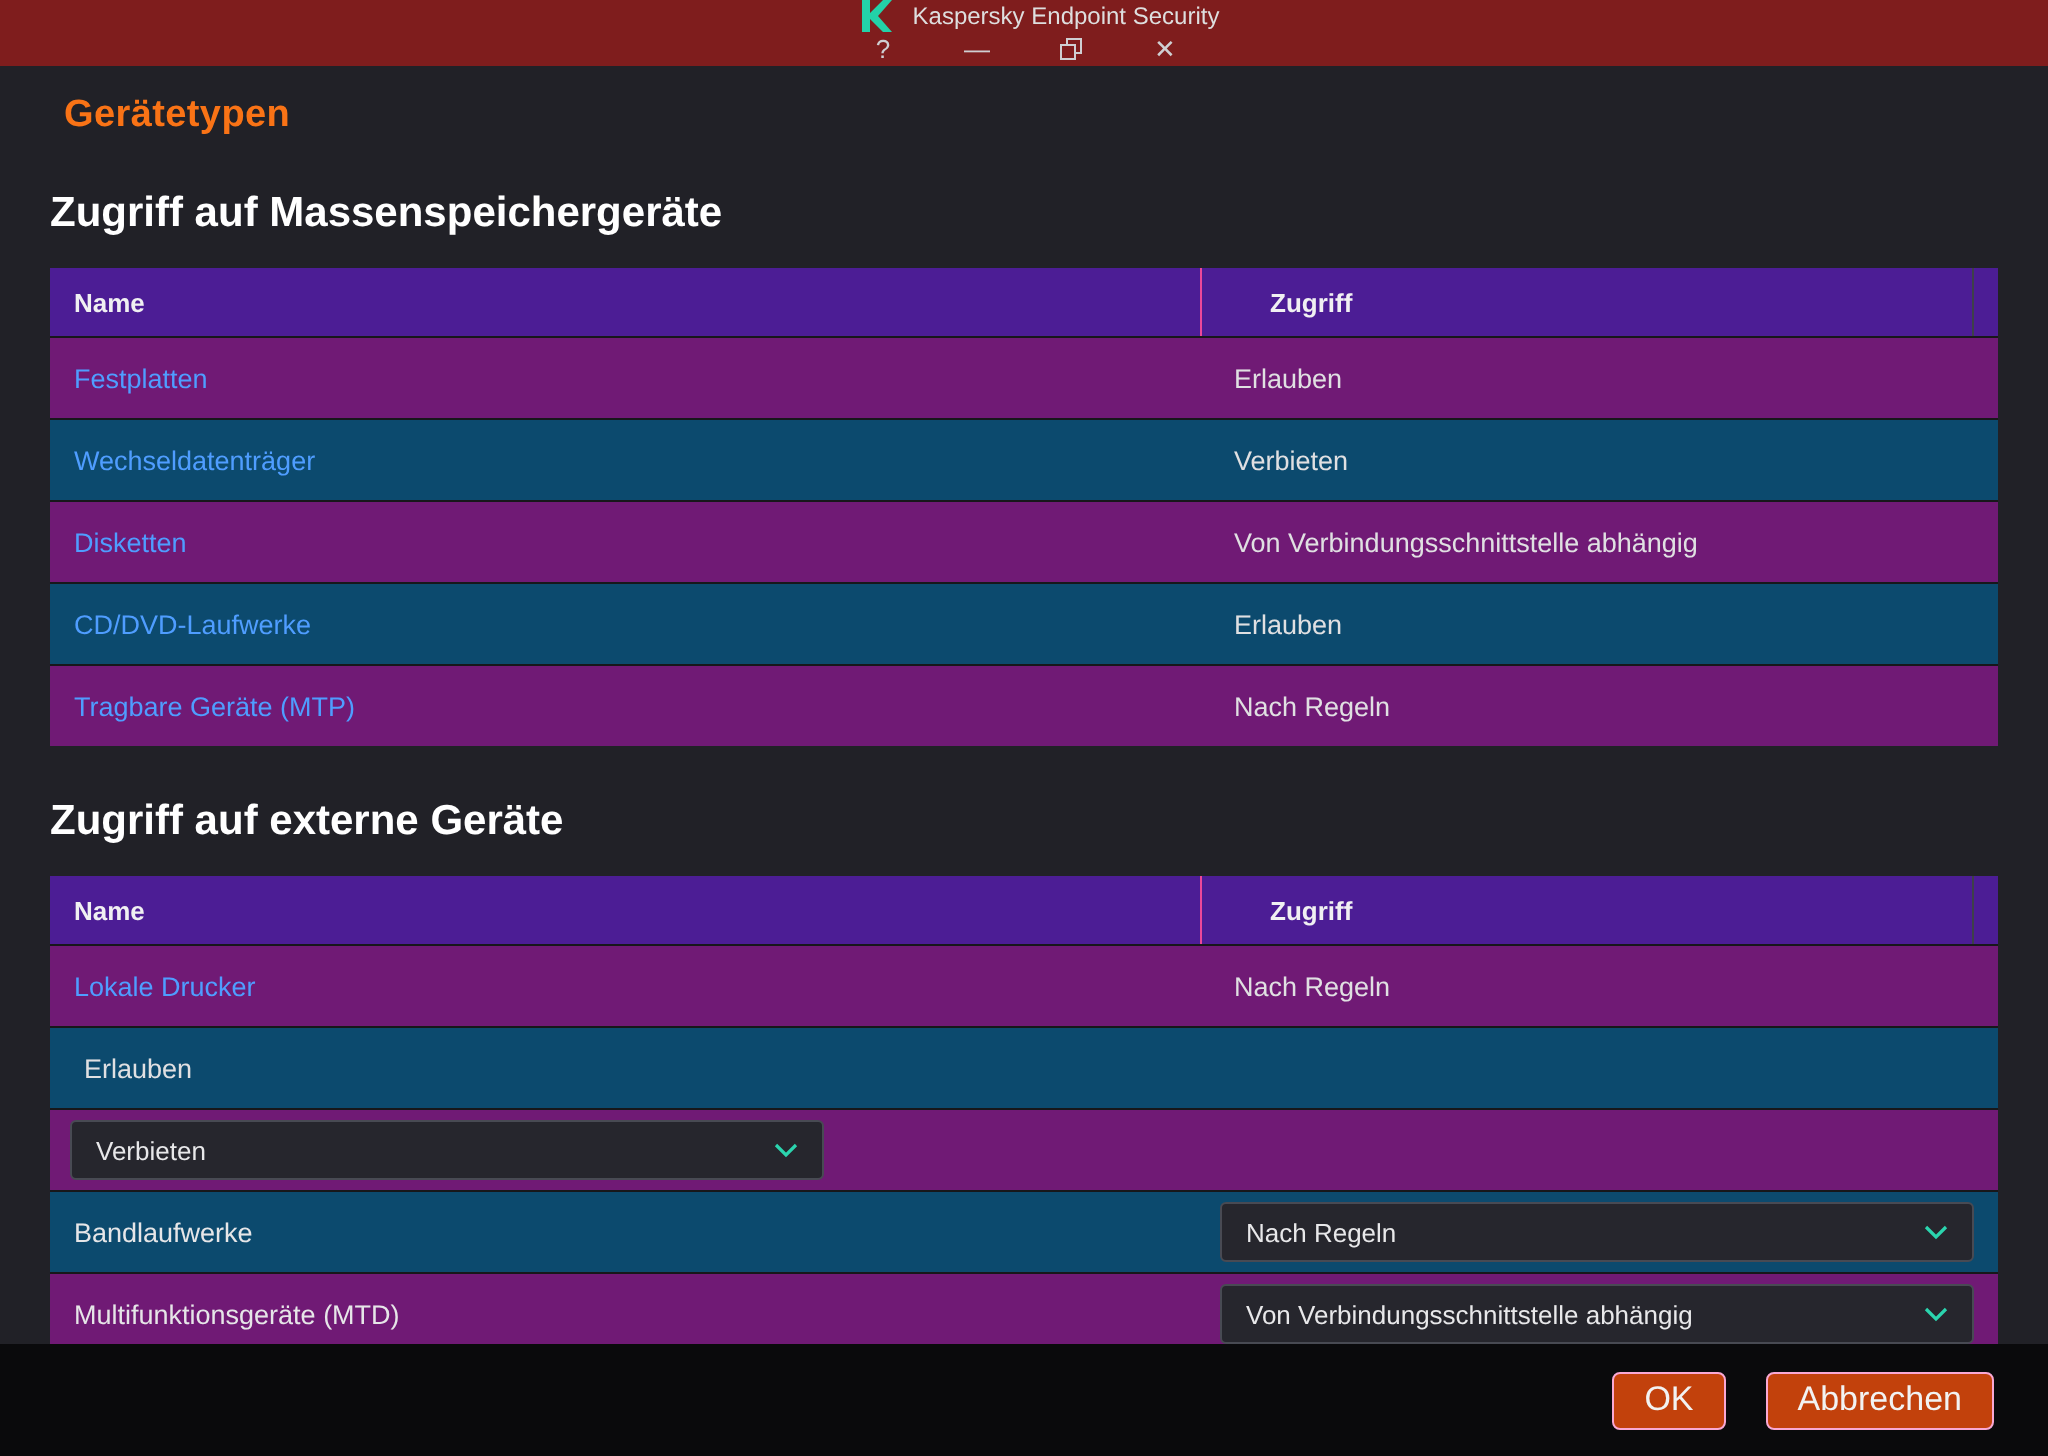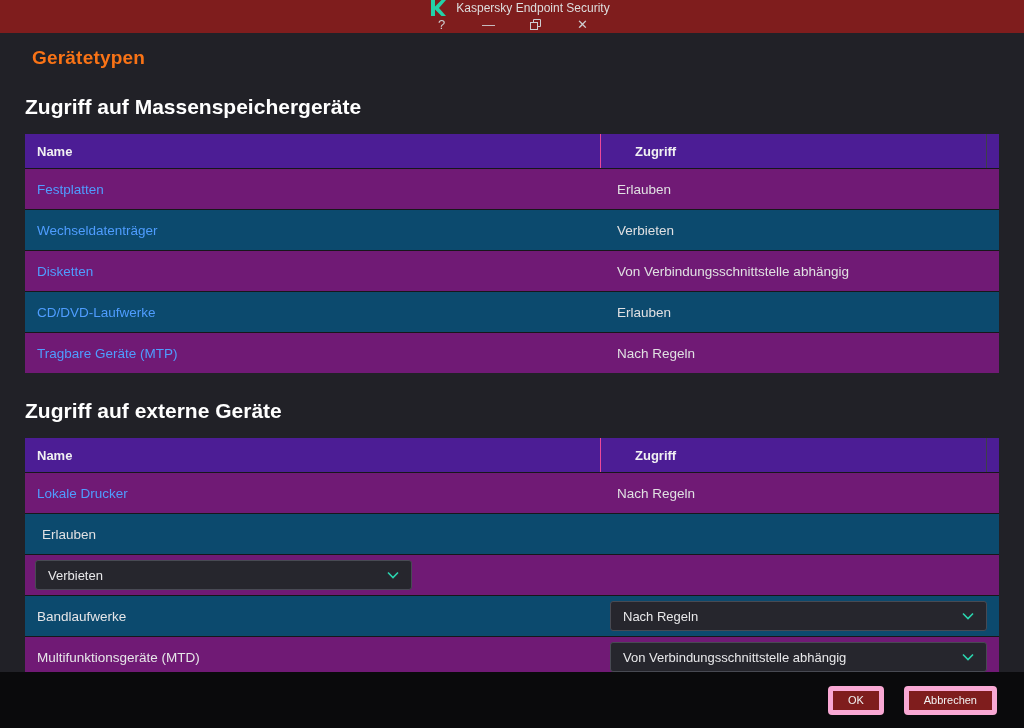--- a/index.html
+++ b/index.html
@@ -60,22 +60,22 @@
   .row.partial .dropdown{margin-top:5px;}
 
   
   .footer{
     position:absolute;left:0;right:0;bottom:0;height:56px;background:#0a0a0c;
     display:flex;align-items:center;justify-content:flex-end;gap:20px;
     padding-right:27px;box-sizing:border-box;
   }
   .btn{
     height:29px;min-width:40px;padding:0 15px;
-    background:#7f1d1d;border:5px solid #f9a8d4;border-radius:4px;
-    color:#f2f2f2;font-size:11px;font-family:inherit;cursor:pointer;
+    background:#c2410c;border:1px solid #f9a8d4;border-radius:4px;
+    color:#f2f2f2;font-size:17px;font-family:inherit;cursor:pointer;
   }
 </style>
 </head>
 <body>
 
 <div class="titlebar">
   <div class="titlebar-left">
     <span class="logo">
       <svg width="15" height="16" viewBox="0 0 15 16" aria-hidden="true">
         <path d="M0 0 H4 V6.5 L10.5 0 H15 L8 8 L15 16 H10.5 L4 9.5 V16 H0 Z" fill="#23d1a8"></path>

